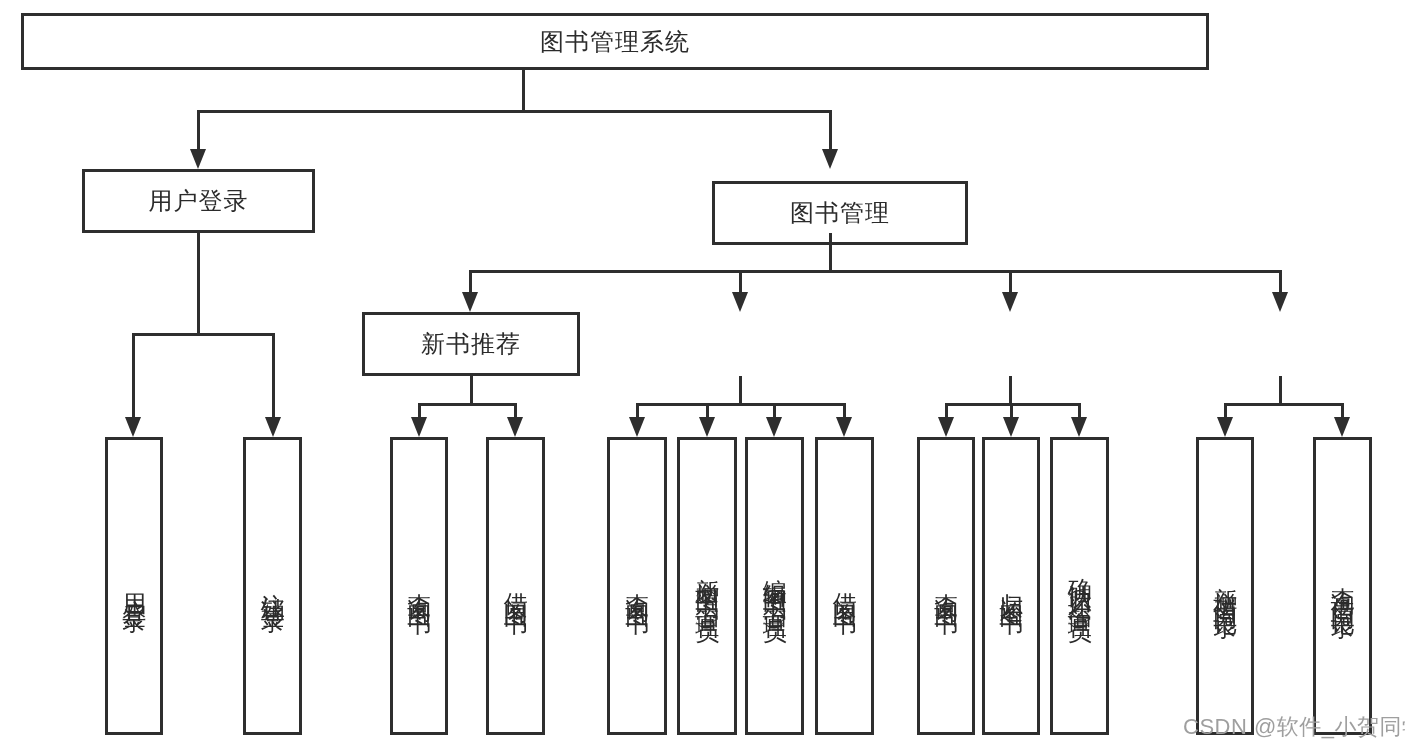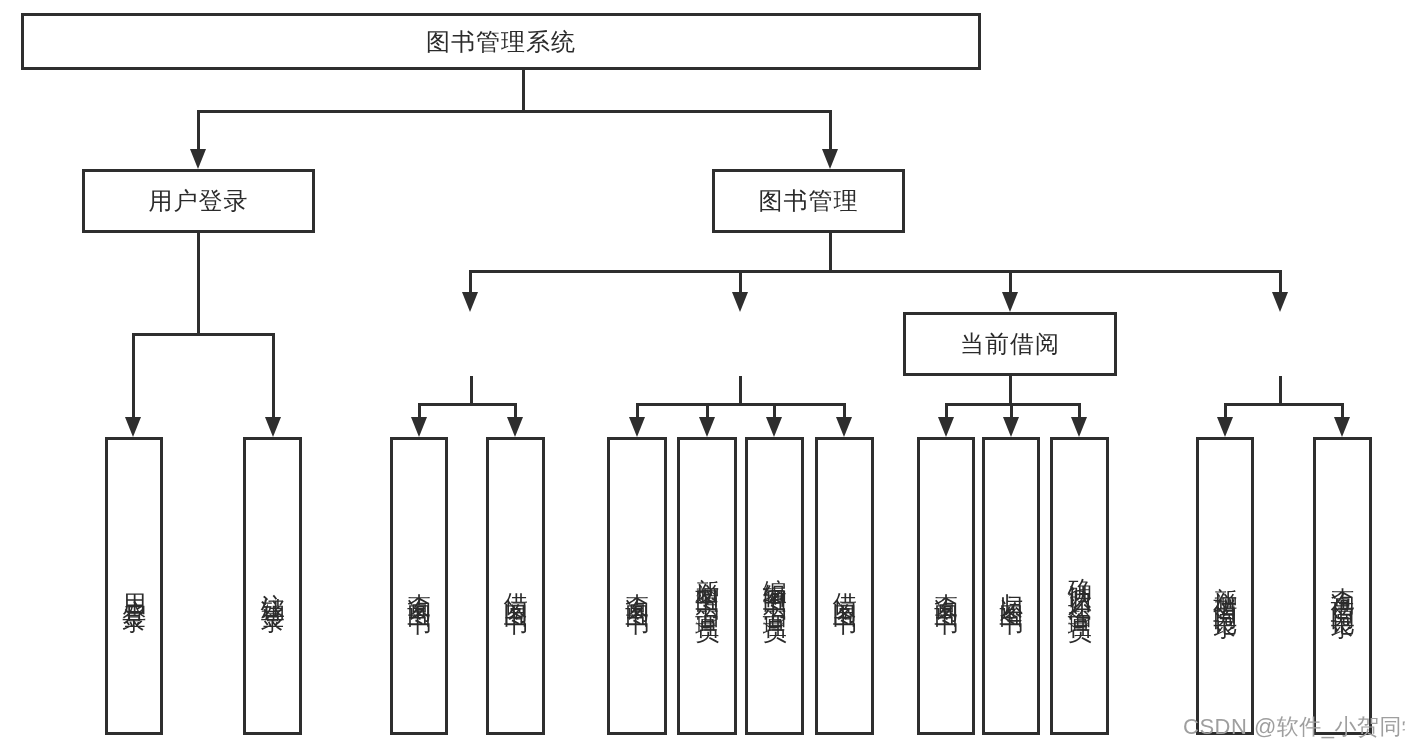--- a/index.html
+++ b/index.html
@@ -38,33 +38,33 @@
   .watermark{
     position:absolute;left:1183px;top:712px;font-size:22px;color:var(--wm);
     white-space:nowrap;z-index:10;letter-spacing:0.5px;
   }
 </style>
 </head>
 <body>
 
 <div id="stage">
 
-  <div class="hbox" style="left:21px;top:13px;width:960px;height:57px;">
+  <div class="hbox" style="left:21px;top:13px;width:1188px;height:57px;">
     <span>图书管理系统</span>
   </div>
 
   <div class="hbox" style="left:82px;top:169px;width:233px;height:64px;">
     <span>用户登录</span>
   </div>
-  <div class="hbox" style="left:712px;top:169px;width:193px;height:64px;">
+  <div class="hbox" style="left:712px;top:181px;width:256px;height:64px;">
     <span>图书管理</span>
   </div>
 
-  <div class="hbox" style="left:903px;top:312px;width:214px;height:64px;">
-    <span>当前借阅</span>
+  <div class="hbox" style="left:362px;top:312px;width:218px;height:64px;">
+    <span>新书推荐</span>
   </div>
 
   <div class="vbox" style="left:105px;top:437px;width:58px;height:298px;">
     <span>用户登录</span>
   </div>
   <div class="vbox" style="left:243px;top:437px;width:59px;height:298px;">
     <span>注销登录</span>
   </div>
 
   <div class="vbox" style="left:390px;top:437px;width:58px;height:298px;">

